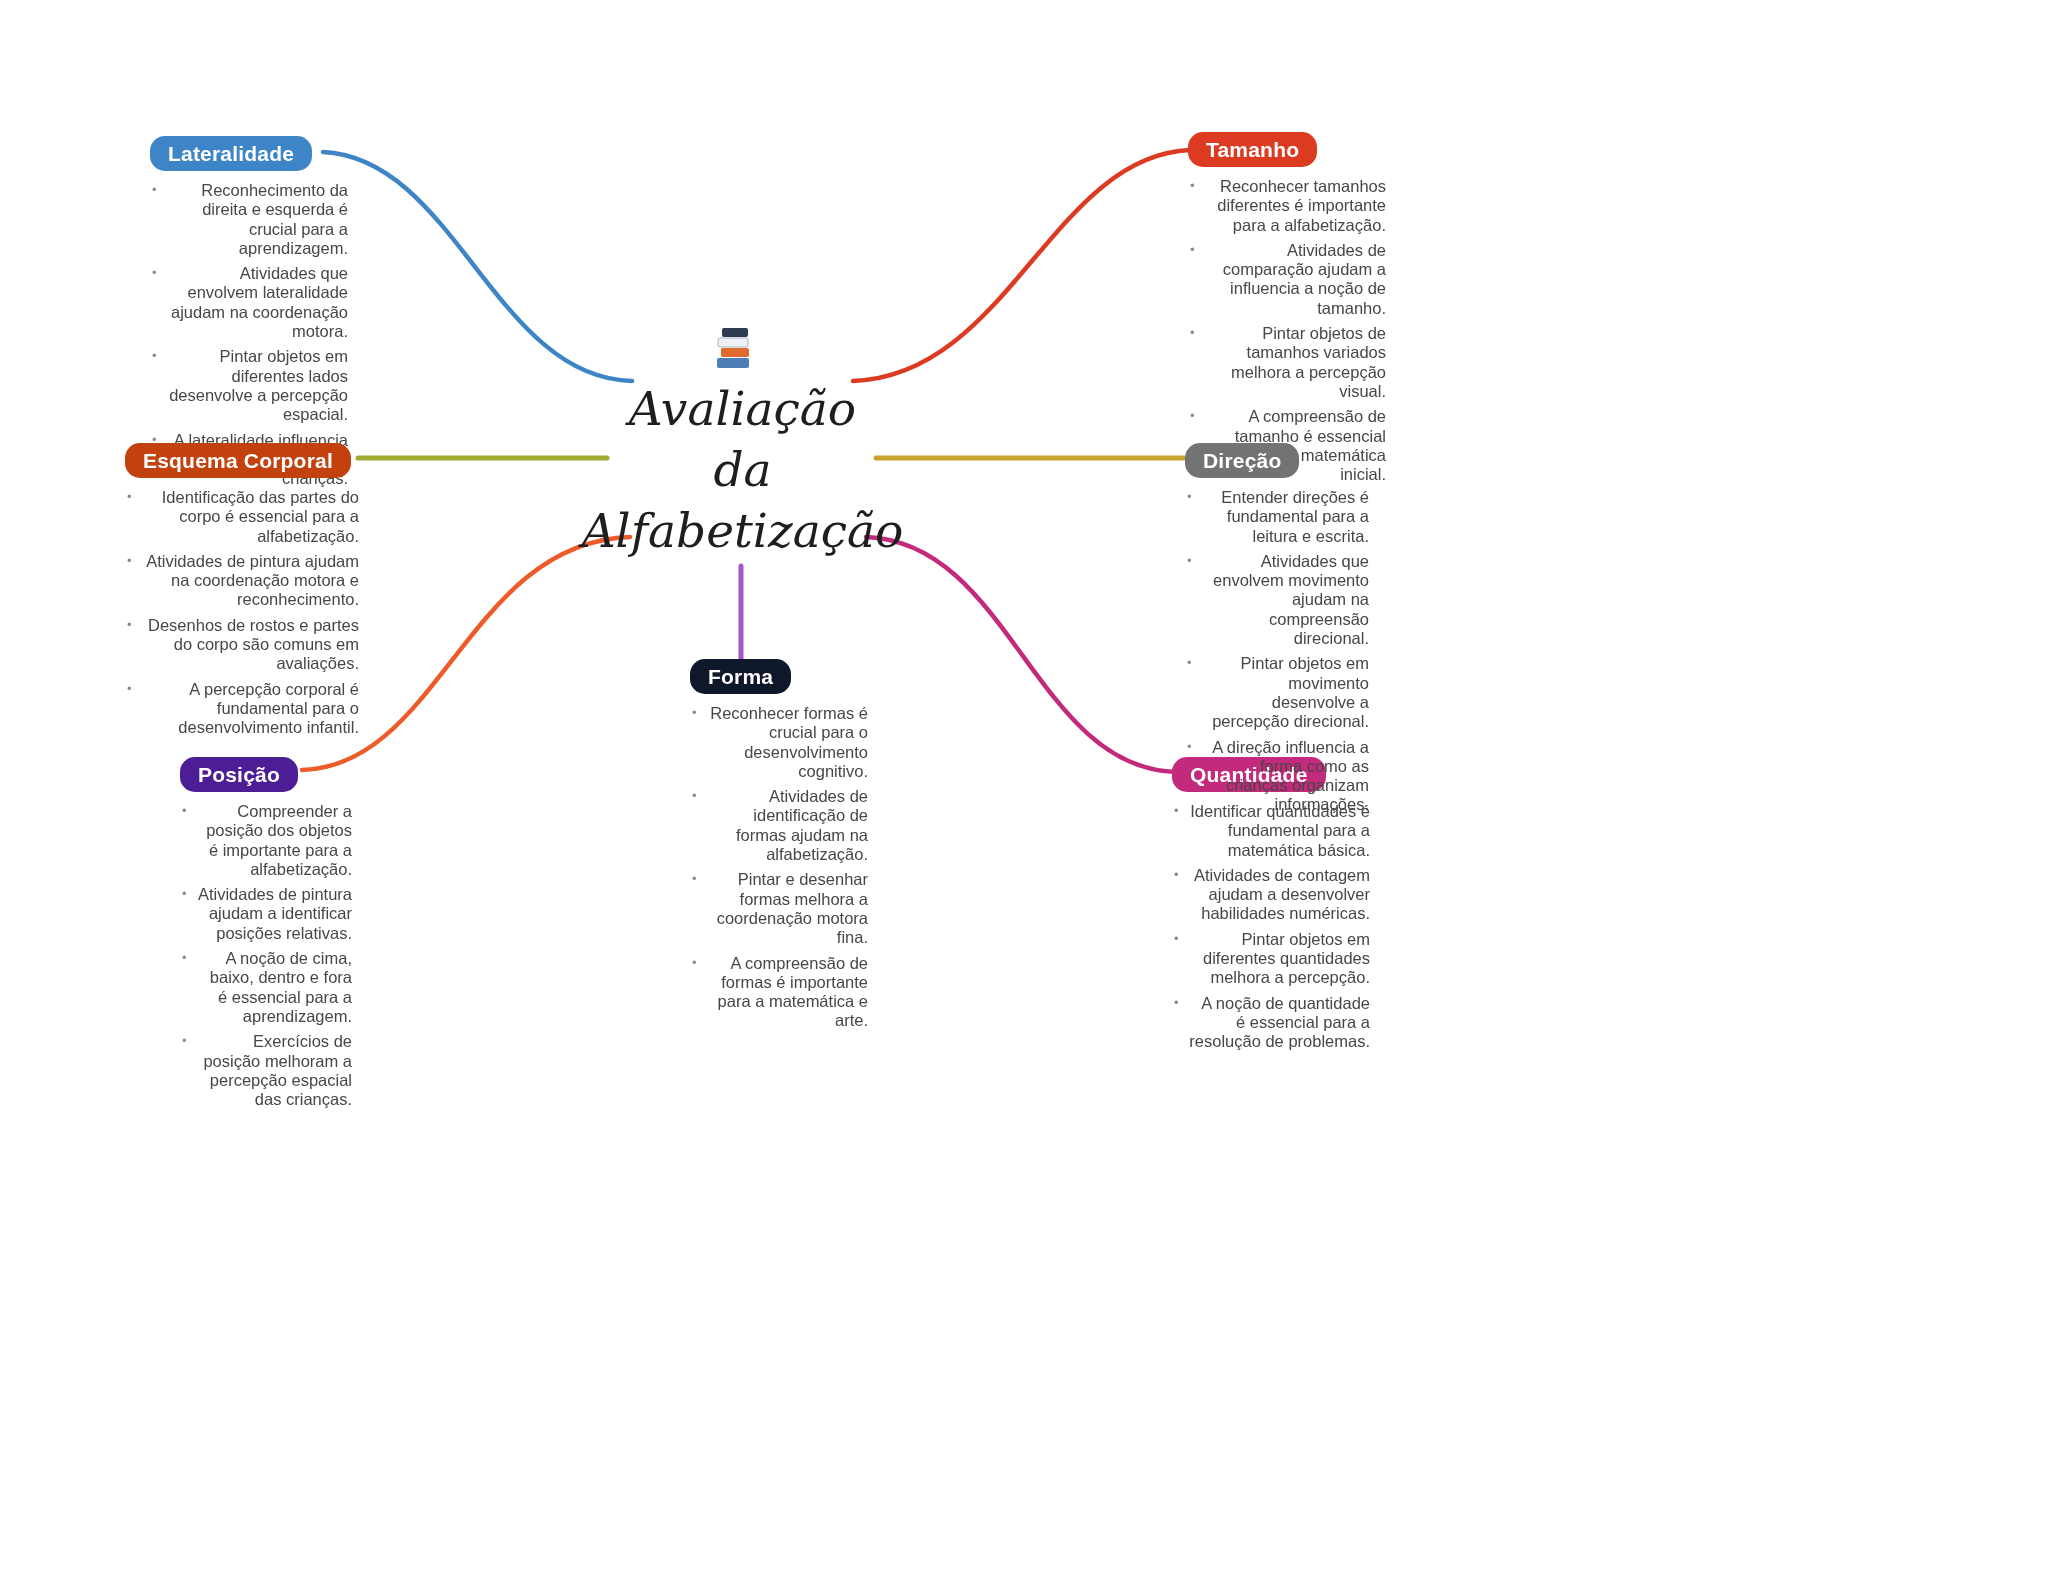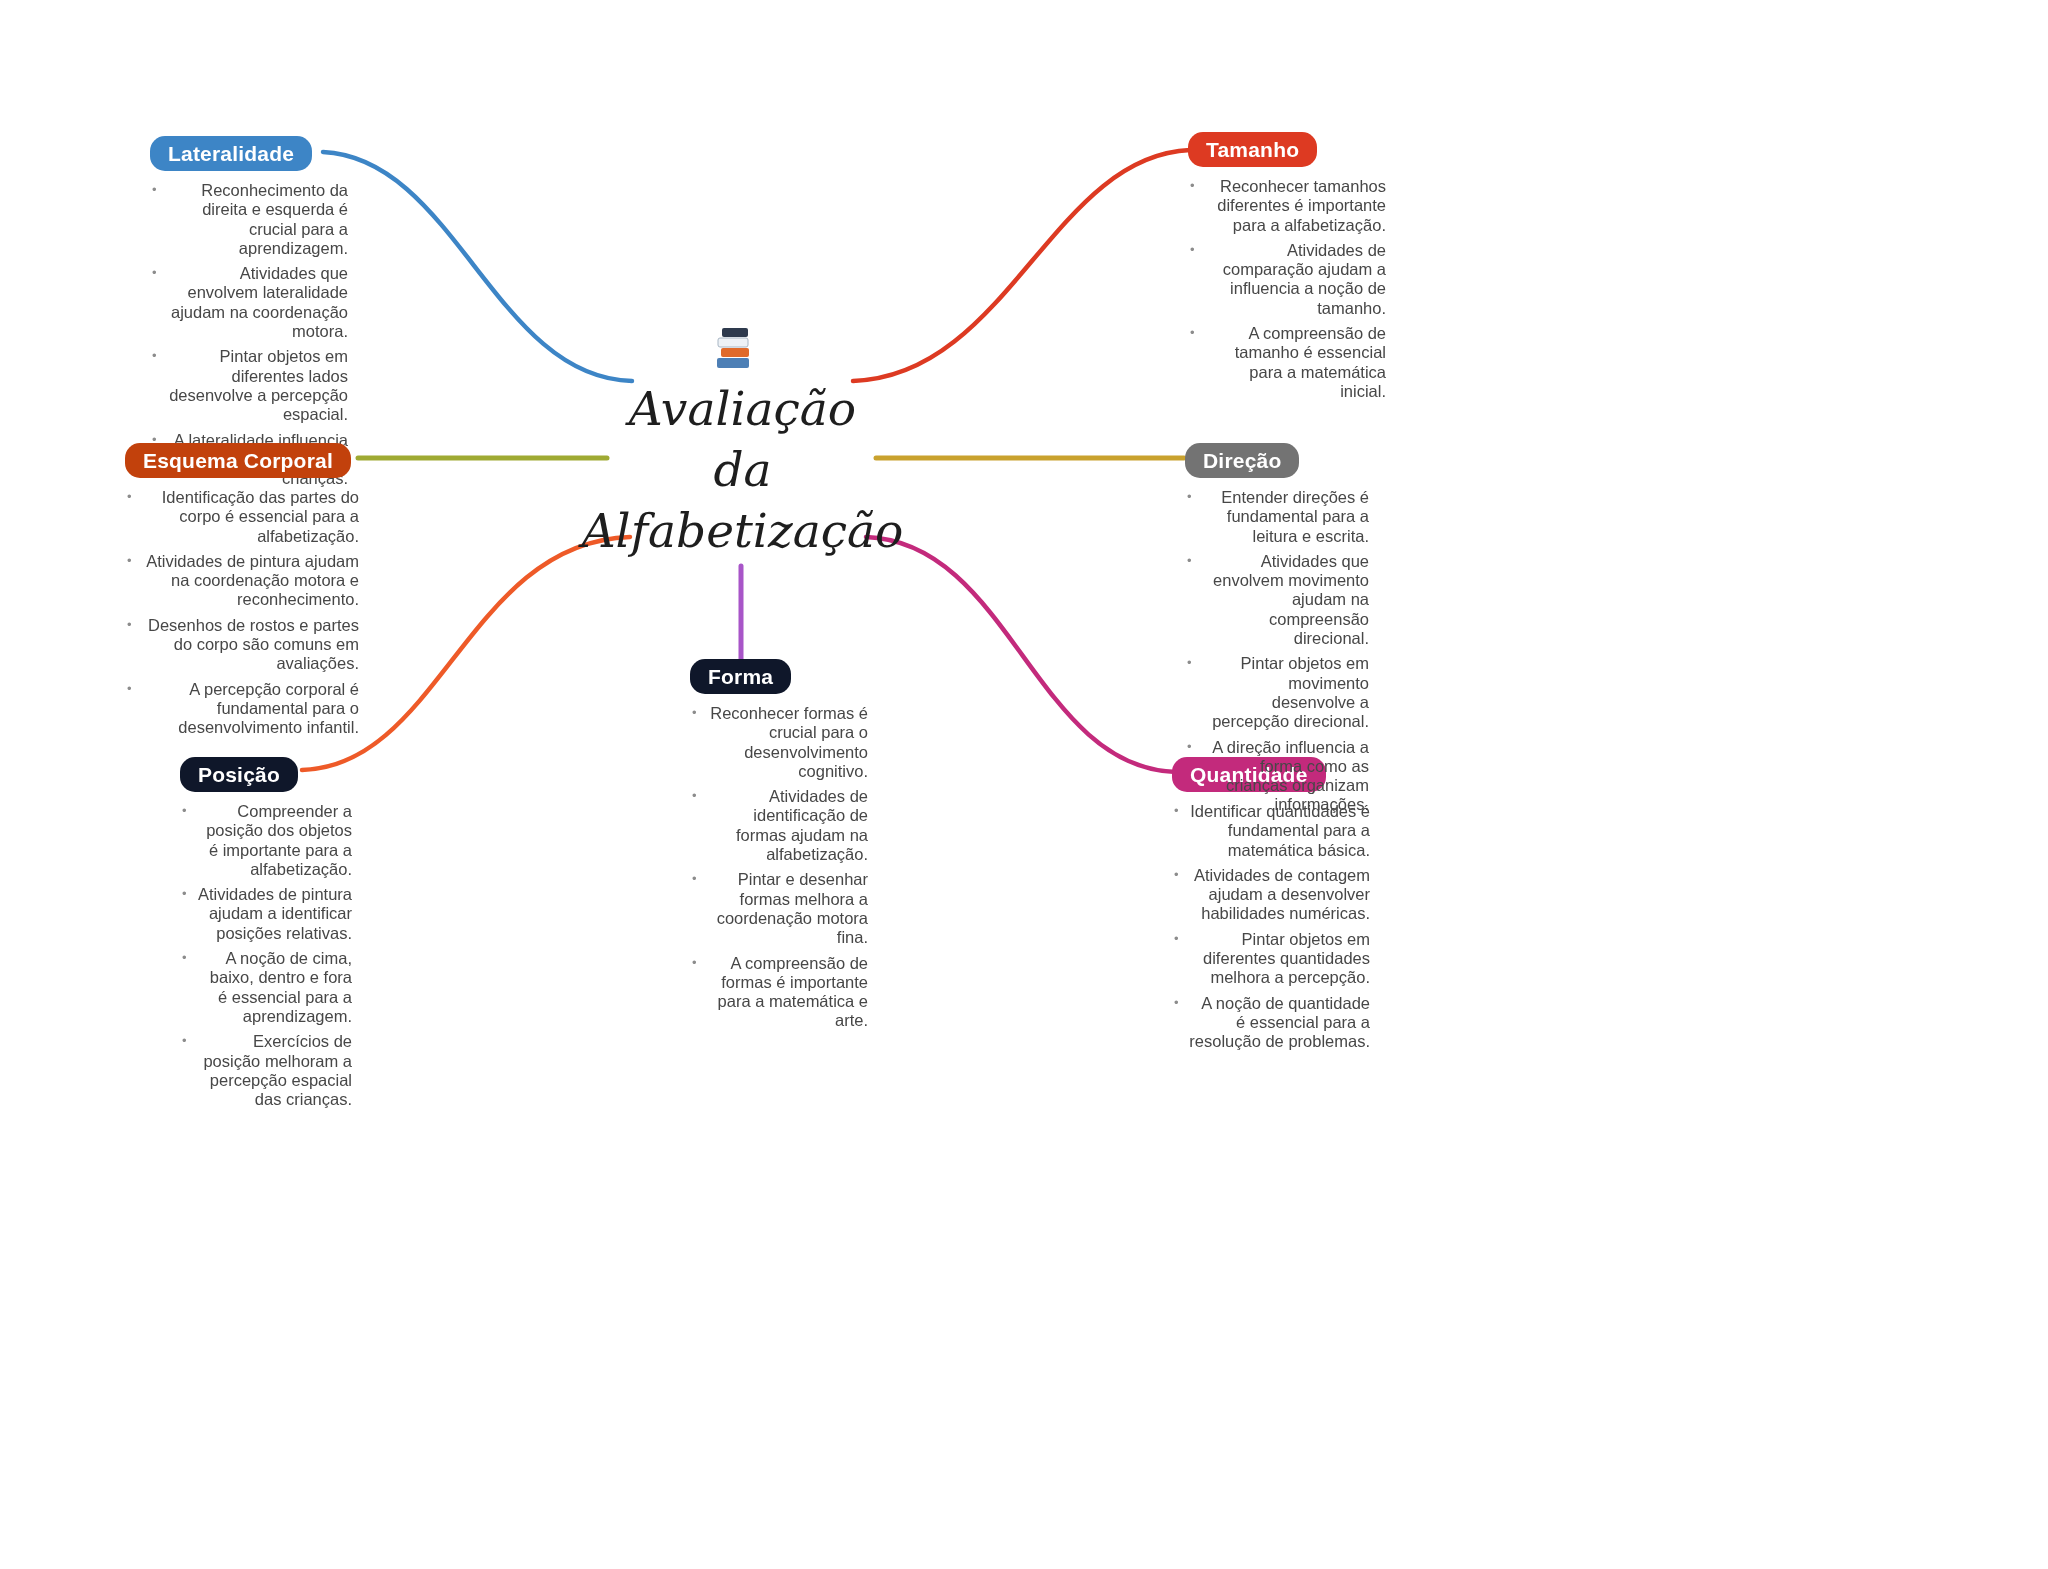--- a/index.html
+++ b/index.html
@@ -114,21 +114,21 @@
     <span class="pill" style="background: #c2410c;">Esquema Corporal</span>
     <ul class="bullets" style="width:234px;">
       <li>Identificação das partes do corpo é essencial para a alfabetização.</li>
       <li>Atividades de pintura ajudam na coordenação motora e reconhecimento.</li>
       <li>Desenhos de rostos e partes do corpo são comuns em avaliações.</li>
       <li>A percepção corporal é fundamental para o desenvolvimento infantil.</li>
     </ul>
   </div>
 
   <div class="branch" style="left:180px;top:757px;width:175px;">
-    <span class="pill" style="background: #0f172a;">Posição</span>
+    <span class="pill" style="background: #4c1d95;">Posição</span>
     <ul class="bullets" style="width:172px;">
       <li>Compreender a posição dos objetos é importante para a alfabetização.</li>
       <li>Atividades de pintura ajudam a identificar posições relativas.</li>
       <li>A noção de cima, baixo, dentro e fora é essencial para a aprendizagem.</li>
       <li>Exercícios de posição melhoram a percepção espacial das crianças.</li>
     </ul>
   </div>
 
   <div class="branch" style="left:690px;top:659px;width:180px;">
     <span class="pill" style="background: #0f172a;">Forma</span>
@@ -138,20 +138,21 @@
       <li>Pintar e desenhar formas melhora a coordenação motora fina.</li>
       <li>A compreensão de formas é importante para a matemática e arte.</li>
     </ul>
   </div>
 
   <div class="branch" style="left:1188px;top:132px;width:200px;">
     <span class="pill" style="background: rgb(221, 58, 34);">Tamanho</span>
     <ul class="bullets" style="width:198px;">
       <li>Reconhecer tamanhos diferentes é importante para a alfabetização.</li>
       <li>Atividades de comparação ajudam a influencia a noção de tamanho.</li>
+      <li>Pintar objetos de tamanhos variados melhora a percepção visual.</li>
       <li>A compreensão de tamanho é essencial para a matemática inicial.</li>
     </ul>
   </div>
 
   <div class="branch z-over" style="left:1185px;top:443px;width:186px;">
     <span class="pill" style="background: #737373;">Direção</span>
     <ul class="bullets" style="width:184px;">
       <li>Entender direções é fundamental para a leitura e escrita.</li>
       <li>Atividades que envolvem movimento ajudam na compreensão direcional.</li>
       <li>Pintar objetos em movimento desenvolve a percepção direcional.</li>

